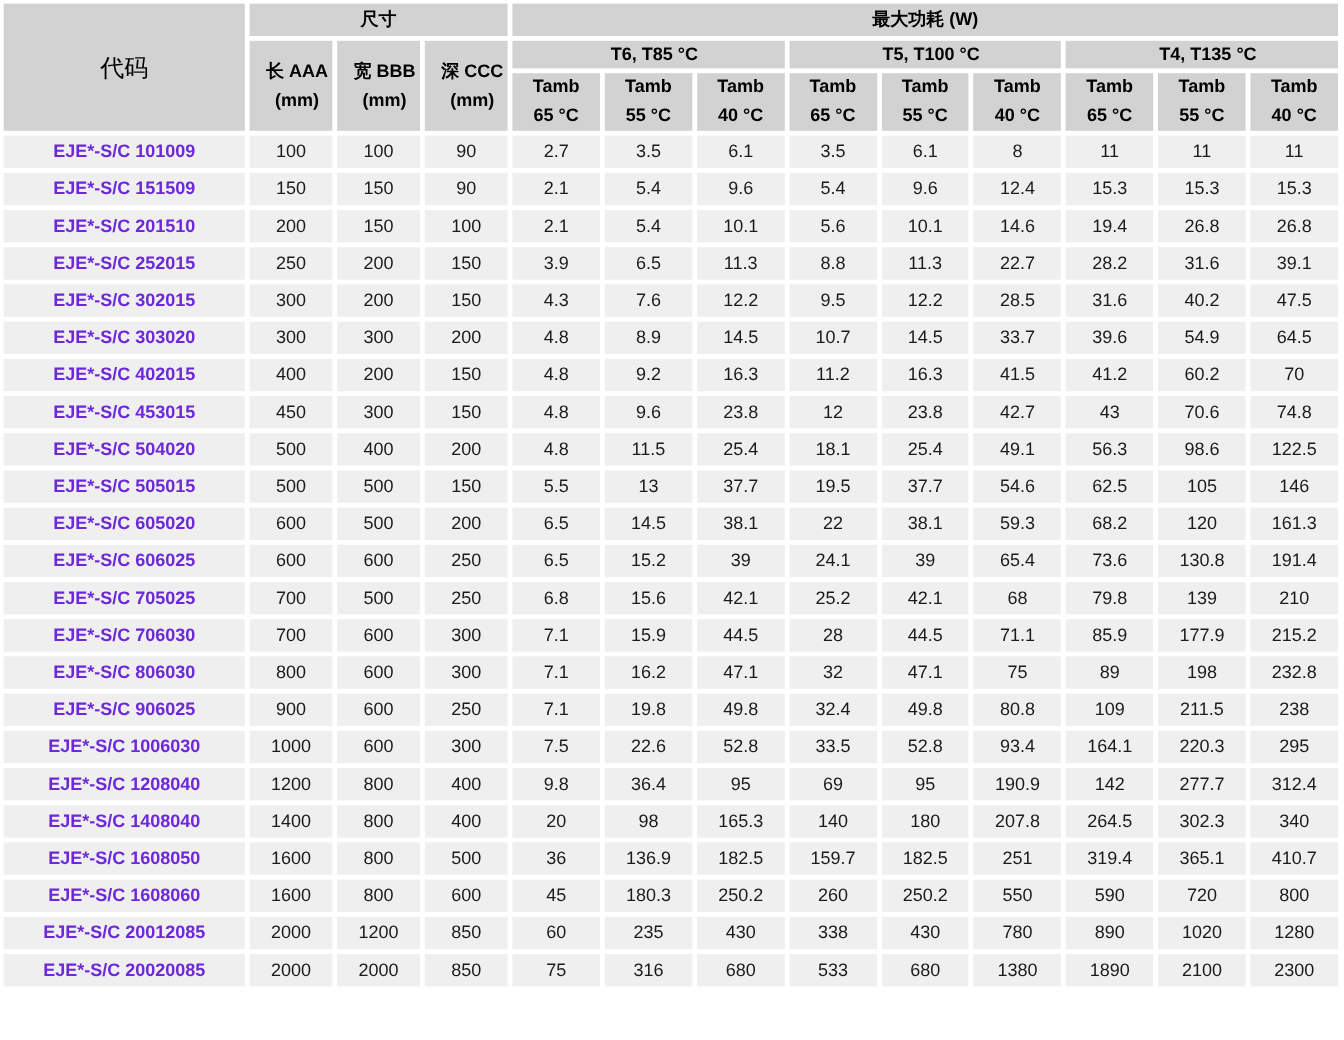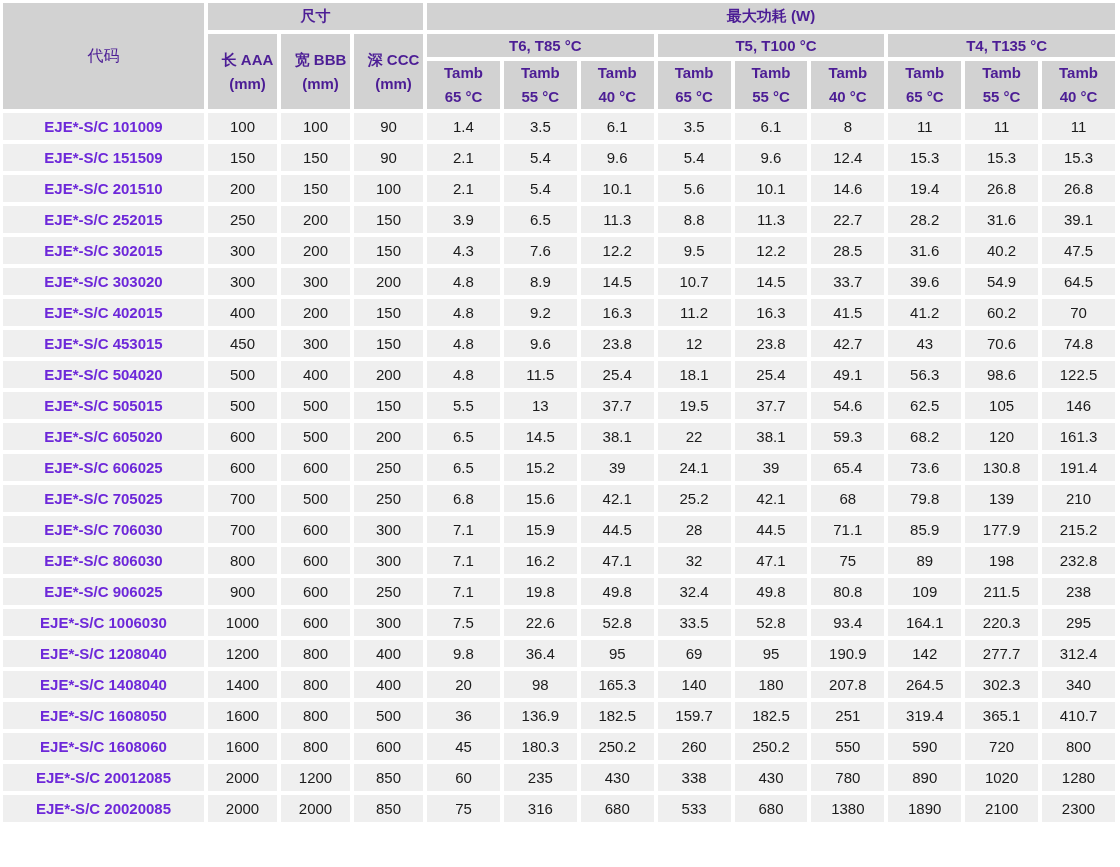--- a/index.html
+++ b/index.html
@@ -32,31 +32,31 @@
   th, td {
     padding: 0 2px;
     text-align: center;
     vertical-align: middle;
     overflow: hidden;
   }
   thead th {
     background: var(--header-bg);
     font-weight: bold;
     font-size: 15px;
-    color: #4c1d95;
+    color: #000000;
   }
   tr.hrow1 th { height: 27px; }
   tr.hrow2 th { height: 23px; padding-left: 12px; }
   tr.hrow3 th { height: 38px; line-height: 24px; }
   th.dim-col {
     white-space: pre-line;
     line-height: 24px;
     margin-top: 28px;
   }
-  th.code-head { font-size: 16px; font-weight: normal; }
+  th.code-head { font-size: 20px; font-weight: normal; }
   tbody td {
     background: var(--cell-bg);
     font-size: 15px;
     height: 27px;
   }
   tbody td.code {
     font-weight: bold;
     color: #6d28d9;
   }
   .amb-line { display: block; }
@@ -136,21 +136,21 @@
             <span class="amb-line">40 °C</span>
           </th>
       </tr>
     </thead>
     <tbody>
         <tr>
           <td class="code">EJE*-S/C 101009</td>
           <td class="num">100</td>
           <td class="num">100</td>
           <td class="num">90</td>
-          <td class="num">1.4</td>
+          <td class="num">2.7</td>
           <td class="num">3.5</td>
           <td class="num">6.1</td>
           <td class="num">3.5</td>
           <td class="num">6.1</td>
           <td class="num">8</td>
           <td class="num">11</td>
           <td class="num">11</td>
           <td class="num">11</td>
         </tr>
         <tr>

